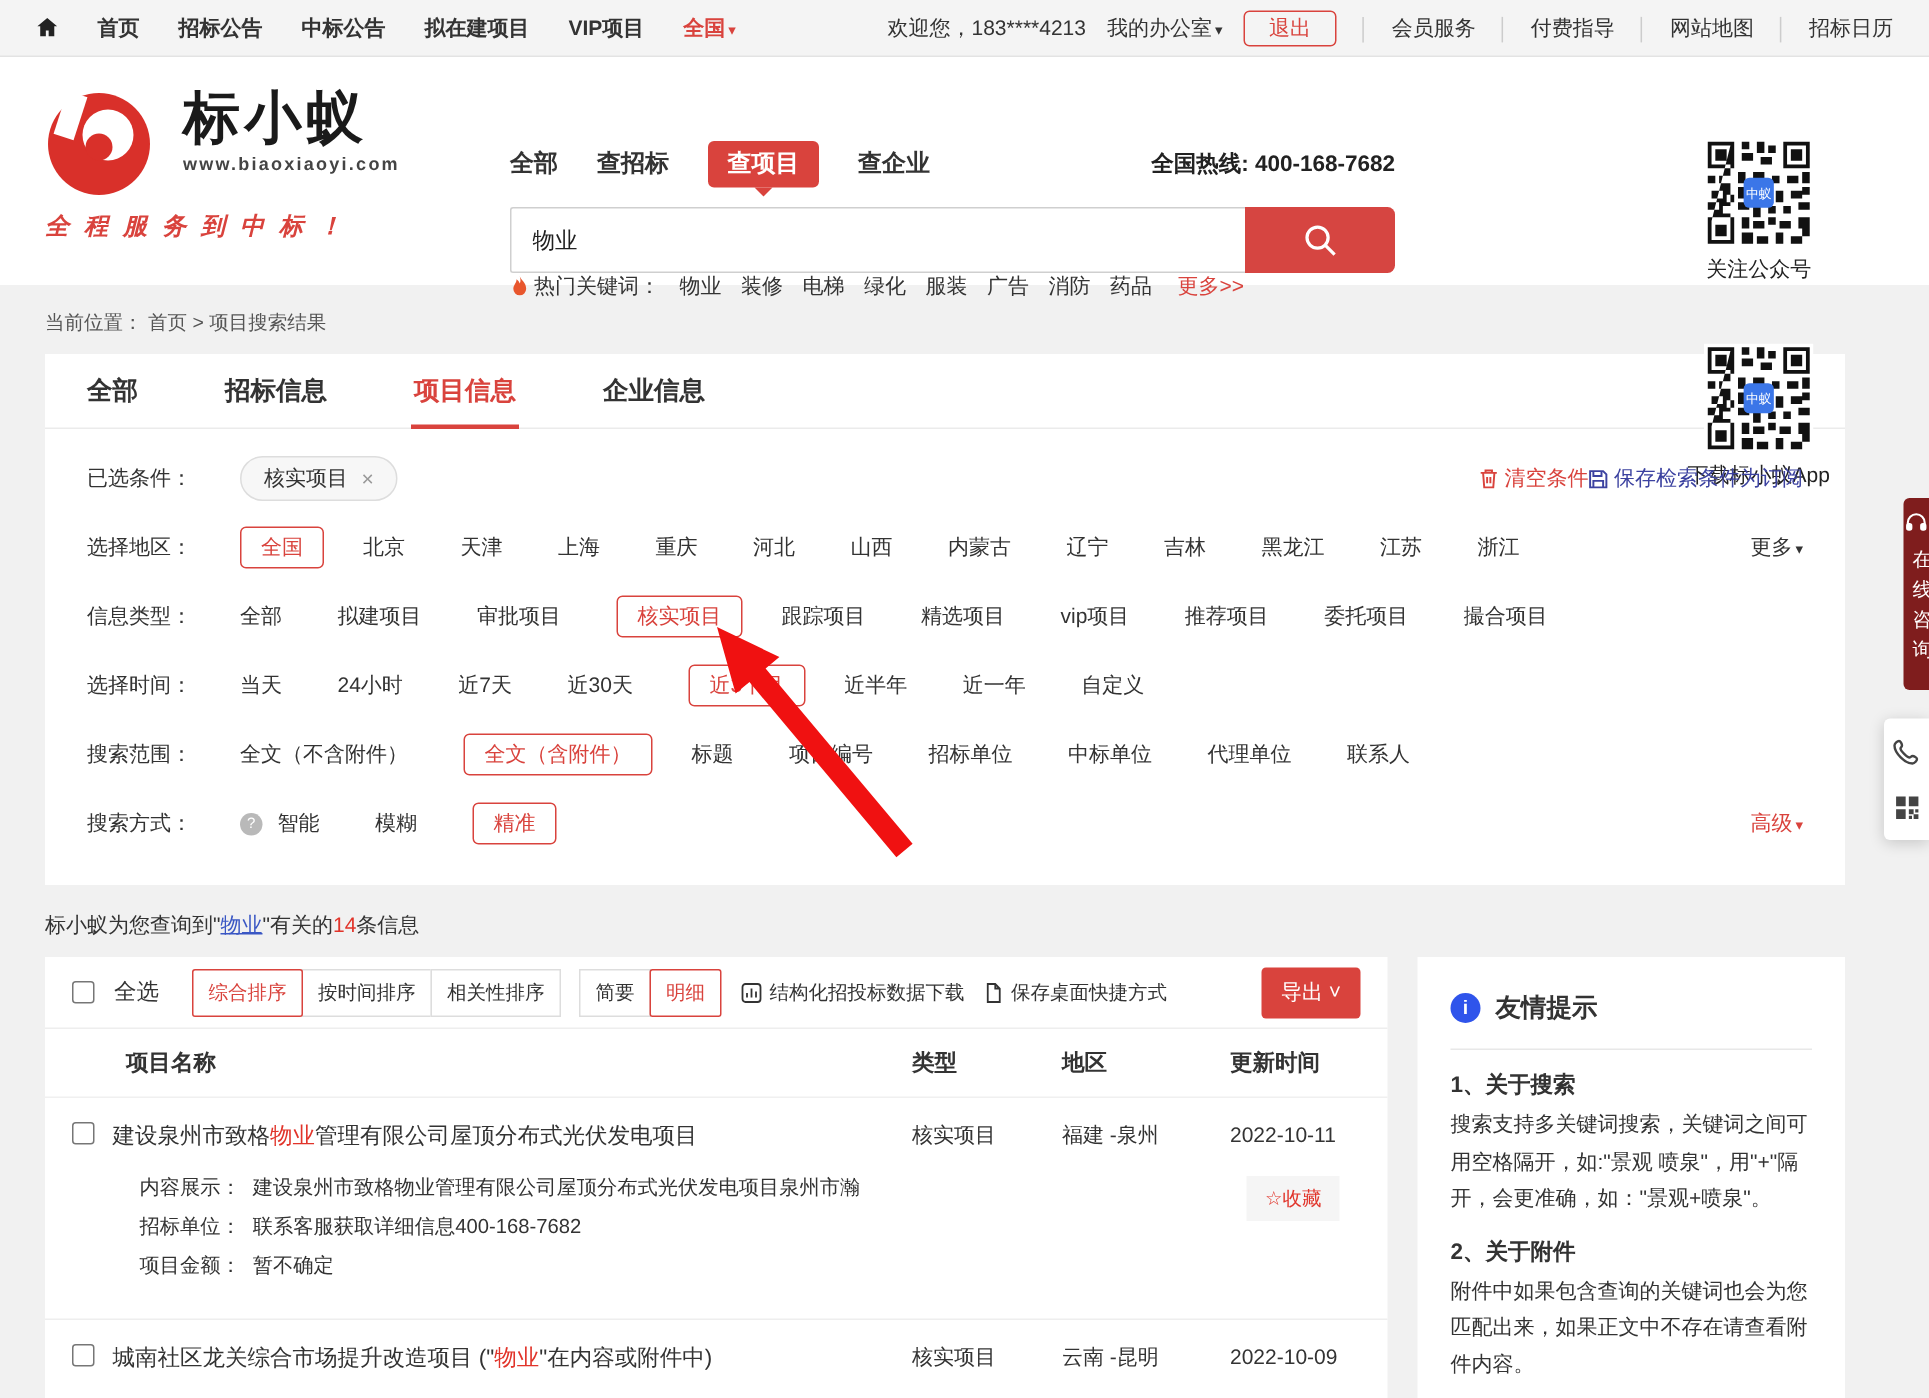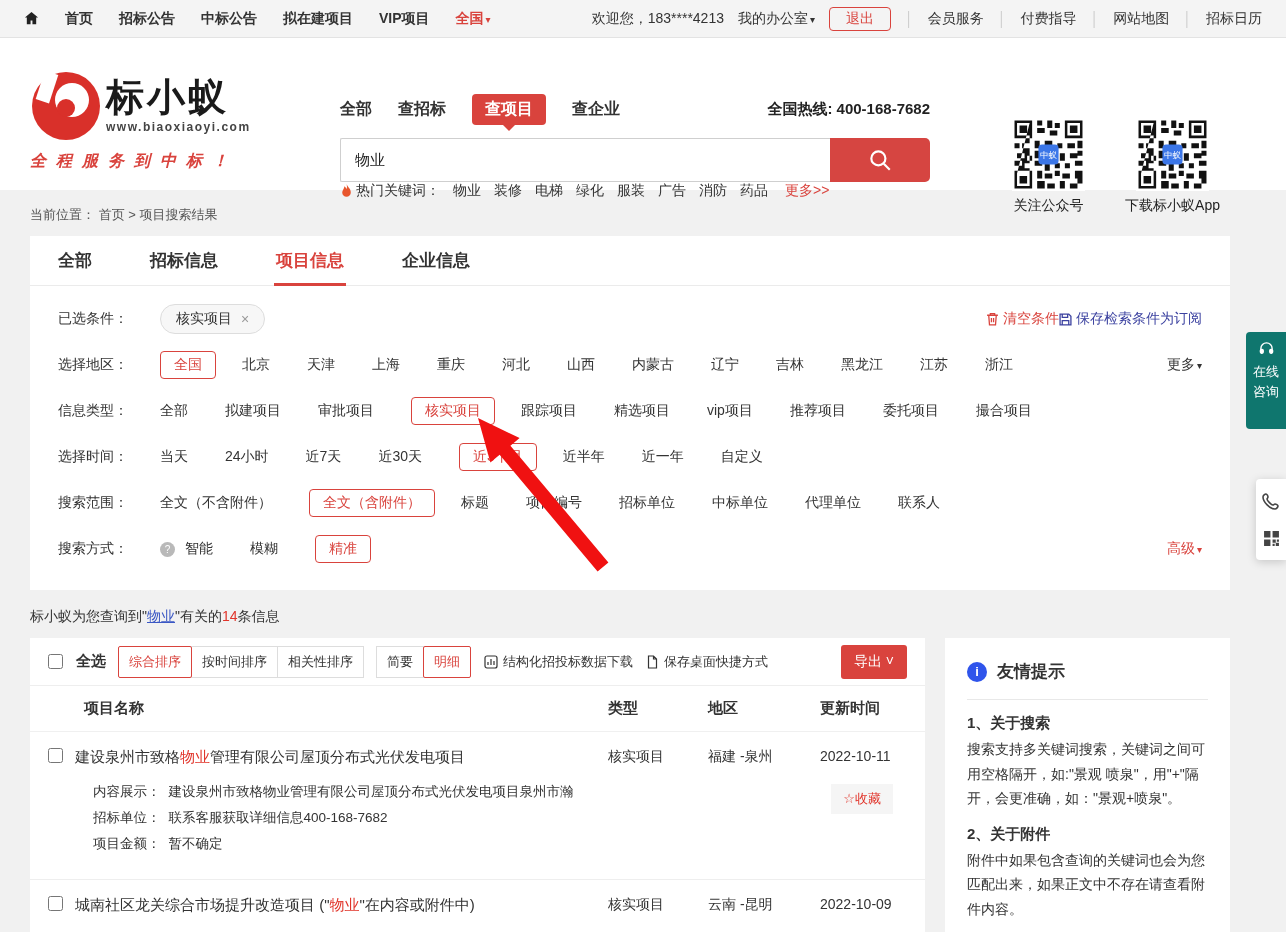--- a/index.html
+++ b/index.html
@@ -13,41 +13,41 @@
   .home-ic { width:15px; height:15px; display:inline-block; vertical-align:-2px; }
   .red-dd { color:#d9433d; font-weight:600; cursor:pointer; }
   .caret { font-size:10px; margin-left:2px; }
   .topbar-right { margin-left:auto; display:flex; align-items:center; gap:14px; font-weight:400; }
   .logout-btn { color:#d9433d; border:1px solid #d9433d; border-radius:4px; padding:2px 16px; background:#fff0; cursor:pointer; font-size:14px; }
   .tsep { color:#ccc; }
 
   
   .header { height:152px; background:#fff; position:relative; padding:0 24px; }
   .logo-block { position:absolute; left:30px; top:22px; }
-  .logo-row { display:flex; align-items:center; gap:4px;margin-top:10px; }
+  .logo-row { display:flex; align-items:flex-start; gap:20px; }
   .logo-mark { width:72px; height:72px; }
   .logo-name { font-size:38px; font-weight:800; letter-spacing:3px; color:#1a1a1a; line-height:1; }
   .logo-url { font-size:12px; font-weight:700; color:#444; letter-spacing:1.5px; margin-top:4px; }
   .slogan { margin-top:9px; color:#d9433d; font-size:16px; font-weight:600; font-style:italic; letter-spacing:10px; white-space:nowrap; }
 
   .search-block { position:absolute; left:340px; top:56px; width:590px; }
   .stabs { display:flex; align-items:center; gap:26px; font-size:16px; font-weight:600; }
   .stab { cursor:pointer; }
   .stab.active { background:#d9433d; color:#fff; padding:5px 13px; border-radius:4px; position:relative; }
   .stab.active::after { content:""; position:absolute; left:50%; transform:translateX(-50%); bottom:-6px; border:6px solid transparent; border-top-color:#d9433d; border-bottom:none; }
   .hotline { margin-left:auto; font-weight:700; font-size:15px; color:#222; }
   .search-box { margin-top:13px; display:flex; height:44px; }
   .search-input { flex:1; border:1px solid #cfcfcf; border-right:none; padding:0 14px; font-size:15px; color:#222; outline:none; border-radius:2px 0 0 2px; background:#fff; font-family:inherit; }
   .search-btn { width:100px; background:#d64541; border:none; border-radius:0 5px 5px 0; cursor:pointer; display:flex; align-items:center; justify-content:center; }
   .hot-row { margin-top:0; display:flex; align-items:center; gap:13px; font-size:14px; }
   .hot-label { display:flex; align-items:center; gap:3px; }
   .hot-kw { cursor:pointer; }
   .hot-more { color:#d9433d; cursor:pointer; margin-left:4px; }
 
-  .qr-block { position:absolute; right:66px; top:80px; display:flex; gap:40px; }
+  .qr-block { position:absolute; right:66px; top:54px; display:flex; gap:40px;flex-direction:column; }
   .qr-item { text-align:center; }
   .qr-img { width:73px; height:73px; display:block; margin:0 auto; }
   .qr-label { font-size:14px; color:#222; margin-top:6px; }
 
   
   .breadcrumb { margin:16px 0 12px 30px; font-size:13px; color:#555; }
 
   
   .filter-panel { background:#fff; width:1200px; margin-left:30px; }
   .ftabs { display:flex; gap:58px; padding:0 28px; height:50px; border-bottom:1px solid #ebebeb; font-size:17px; font-weight:700; }
@@ -69,21 +69,21 @@
   .advanced { margin-left:auto; color:#d9433d; cursor:pointer; }
 
   
   .summary { margin:18px 0 12px 30px; font-size:14px; }
   .summary .kw { color:#3a57c4; text-decoration:underline; }
   .summary .cnt { color:#e1342a; }
   .results-wrap { display:flex; align-items:flex-start; margin-left:30px; gap:20px; }
   .results-panel { width:895px; background:#fff; }
   .rtoolbar { display:flex; align-items:center; gap:13px; padding:0 18px; height:48px; border-bottom:1px solid #eee; }
   .cbx { width:15px; height:15px; accent-color:#d9433d; cursor:pointer; }
-  .sel-all { font-size:15px; font-weight:700; margin-right:0; }
+  .sel-all { font-size:15px; font-weight:400; margin-right:10px; }
   .btn-group { display:flex; }
   .gbtn { border:1px solid #ddd; background:#fff; padding:6px 10px; font-size:13px; margin-left:-1px; cursor:pointer; color:#333; font-family:inherit; }
   .gbtn.red { border-color:#d9433d; color:#d9433d; position:relative; z-index:1; border-radius:2px; }
   .icon-link { display:flex; align-items:center; gap:5px; font-size:13px; cursor:pointer; }
   .export-btn { margin-left:auto; background:#d9433d; color:#fff; border:none; border-radius:3px; padding:8px 13px; font-size:14px; cursor:pointer; font-family:inherit; }
   .thead { display:grid; grid-template-columns:560px 100px 112px 110px; align-items:center; height:46px; padding:0 18px; font-size:15px; font-weight:700; border-bottom:1px solid #f0f0f0; }
   .thead .h1 { padding-left:36px; }
   .rrow { position:relative; padding:16px 18px 22px; border-bottom:1px solid #eee; }
   .rmain { display:grid; grid-template-columns:560px 100px 112px 110px; align-items:start; font-size:14px; }
   .rtitle { display:flex; gap:12px; font-size:15px; }
@@ -94,21 +94,21 @@
 
   
   .tips-panel { width:285px; background:#fff; padding:22px 22px 30px; min-height:310px; }
   .tips-head { display:flex; align-items:center; gap:10px; font-size:17px; font-weight:700; }
   .info-i { width:20px; height:20px; border-radius:50%; background:#2f54eb; color:#fff; font-size:13px; font-weight:700; display:inline-flex; align-items:center; justify-content:center; }
   .tips-hr { border:none; border-top:1px solid #e8e8e8; margin:16px 0 6px; }
   .tip-t { font-size:15px; font-weight:700; margin-top:14px; }
   .tip-b { font-size:14px; line-height:1.75; margin-top:4px; }
 
   
-  .consult-tab { position:absolute; right:0; top:332px; width:40px; background:#0f766e; color:#fff; border-radius:4px 0 0 4px; padding:9px 0 27px; text-align:center; cursor:pointer; z-index:40; }
+  .consult-tab { position:absolute; right:0; top:332px; width:17px; background:#7f1d1d; color:#fff; border-radius:4px 0 0 4px; padding:9px 0 16px; text-align:center; cursor:pointer; z-index:40; }
   .consult-txt { font-size:13px; line-height:1.55; word-break:break-all; padding:2px 6px 0; }
   .side-card { position:absolute; right:0; top:479px; width:30px; background:#fff; border-radius:4px 0 0 4px; box-shadow:0 2px 10px rgba(0,0,0,.18); padding:13px 0; display:flex; flex-direction:column; align-items:center; gap:20px; z-index:40; }
   .side-ic { cursor:pointer; display:flex; }
 
   .arrow-overlay { position:absolute; left:0; top:0; width:1286px; height:932px; pointer-events:none; z-index:60; }
 </style>
 </head>
 <body>
 
 <div class="topbar">

